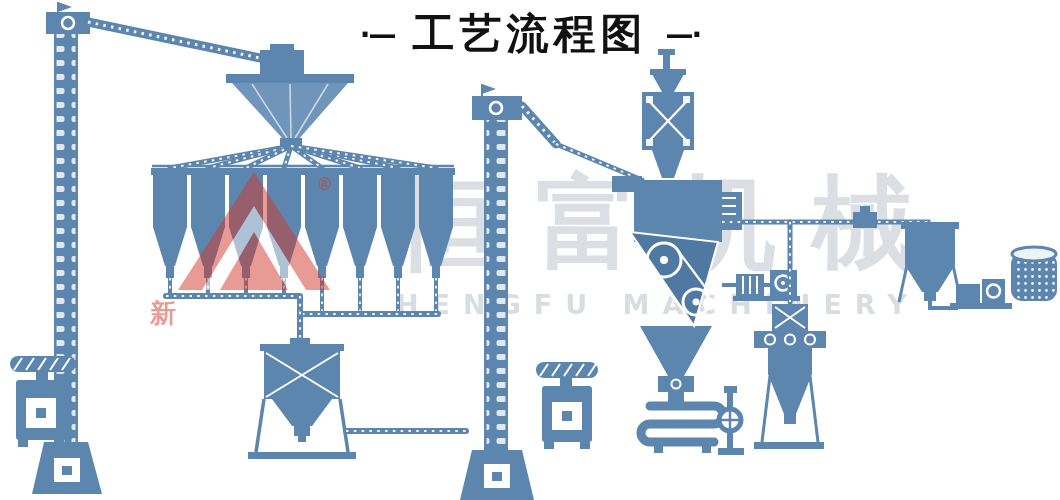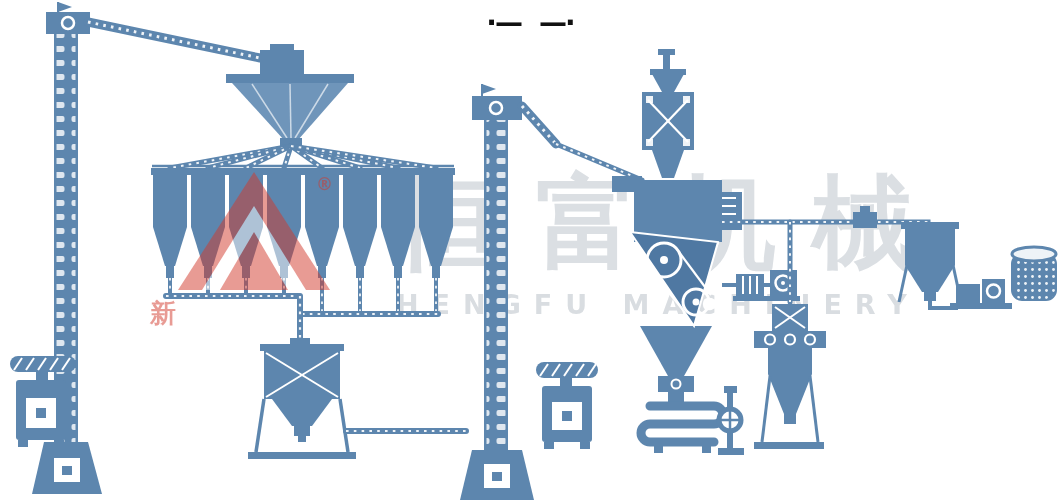--- a/index.html
+++ b/index.html
@@ -17,20 +17,21 @@
   .mkd{fill:#4f78a2}
   .wl{stroke:#fff;fill:none}
 </style>
 </head>
 <body>
 
 <div class="stage">
 
   <div class="titlebar">
     <span class="orn">·—</span>
+    <span class="main">工艺流程图</span>
     <span class="orn">—·</span>
   </div>
 
   <svg class="flow" width="1060" height="500" viewBox="0 0 1060 500" xmlns="http://www.w3.org/2000/svg">
     <defs>
       <pattern id="pB" width="17" height="14" patternUnits="userSpaceOnUse">
         <rect width="17" height="14" fill="#5d86ae"></rect>
         <rect x="3.5" y="4" width="10" height="6" rx="2" fill="#ffffff" opacity="0.8"></rect>
       </pattern>
       <pattern id="pDot" width="7" height="7" patternUnits="userSpaceOnUse">

